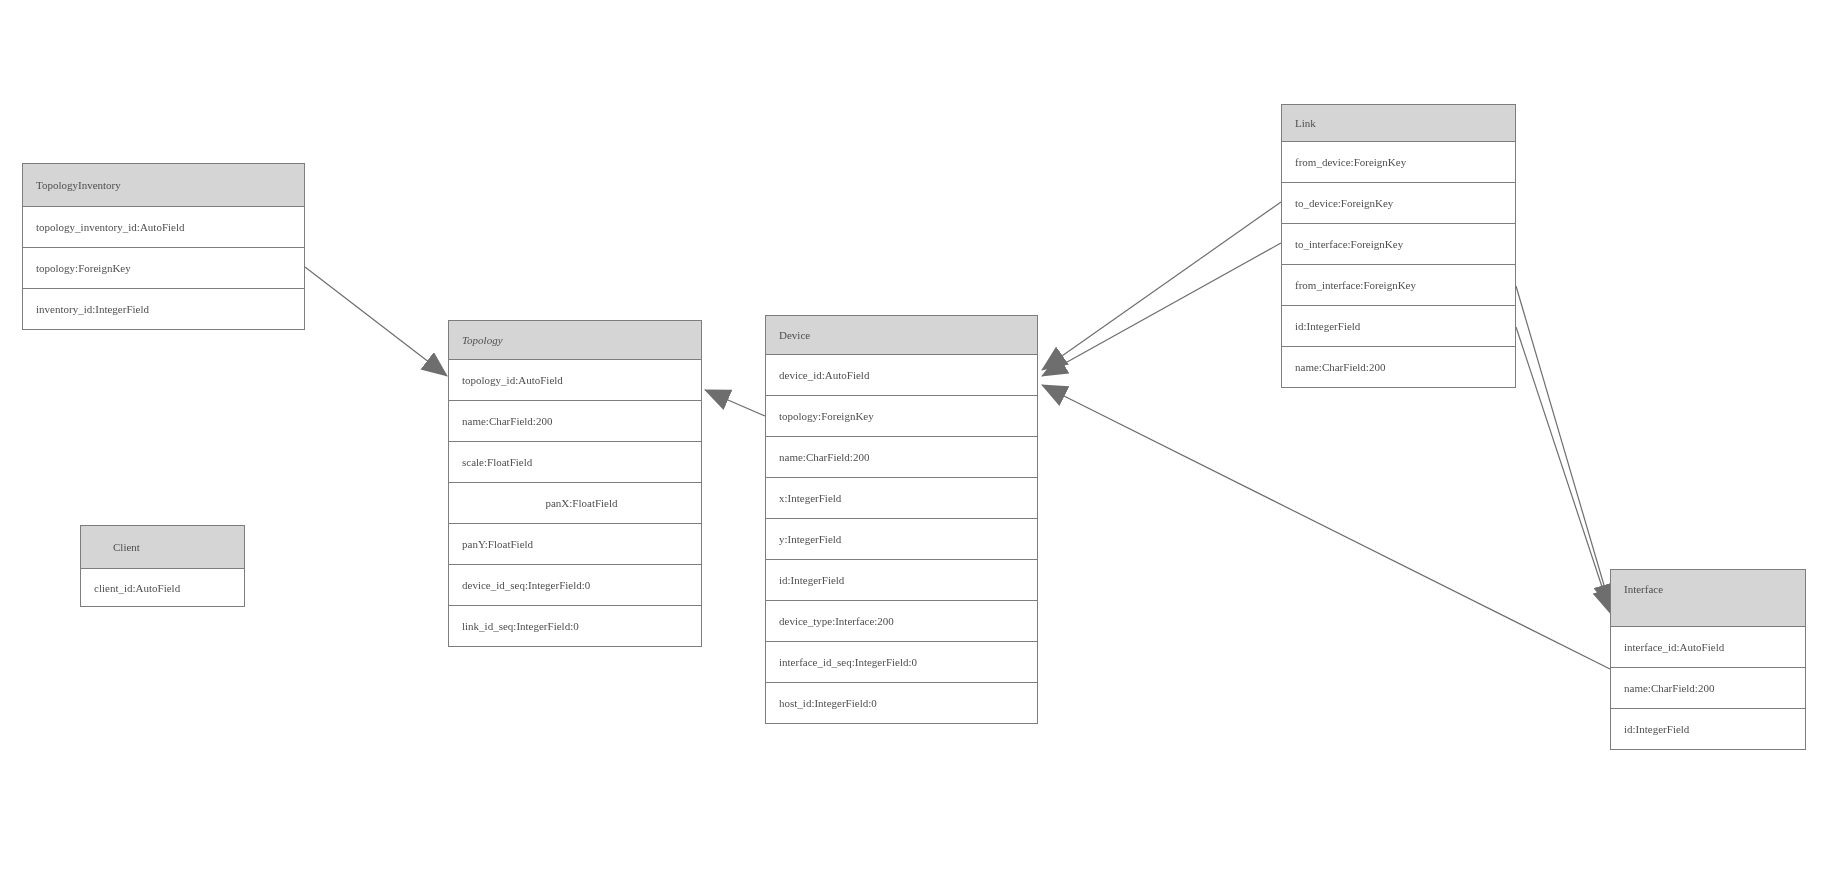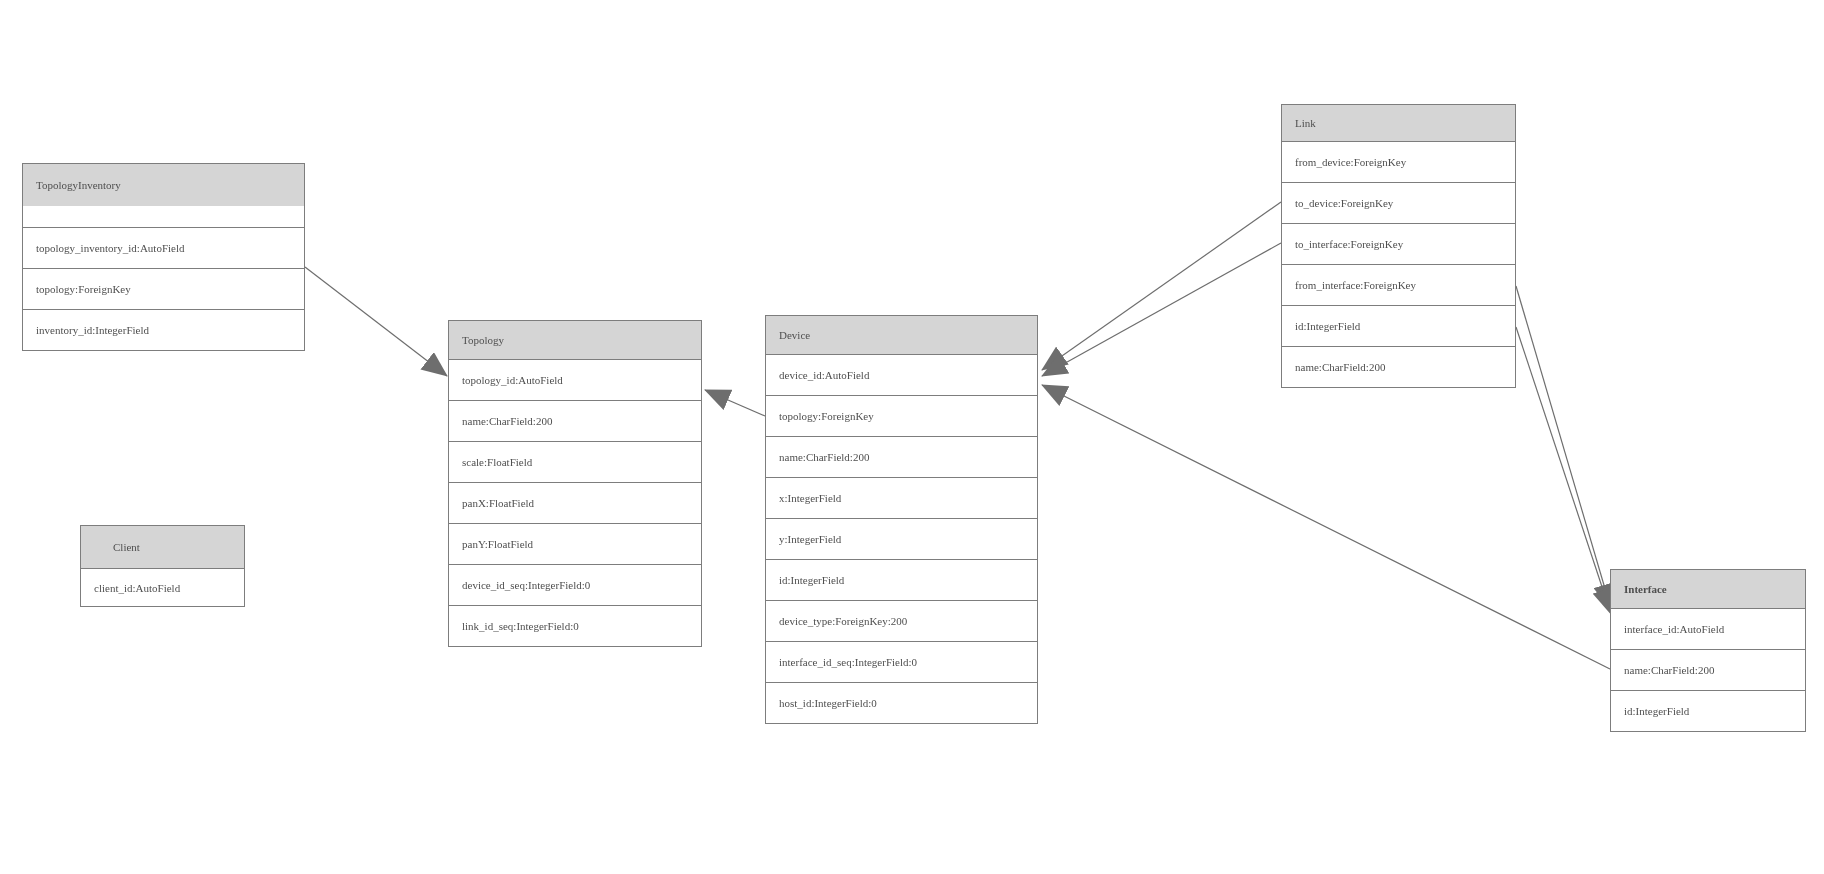--- a/index.html
+++ b/index.html
@@ -60,59 +60,59 @@
         <line x1="1281" y1="202" x2="1042" y2="370" stroke="#6e6e6e" stroke-width="1.2" marker-end="url(#arrowhead)"></line>
         <line x1="1281" y1="243" x2="1042" y2="376" stroke="#6e6e6e" stroke-width="1.2" marker-end="url(#arrowhead)"></line>
         <line x1="1610" y1="669" x2="1042" y2="385" stroke="#6e6e6e" stroke-width="1.2" marker-end="url(#arrowhead)"></line>
         <line x1="1516" y1="286" x2="1611" y2="609" stroke="#6e6e6e" stroke-width="1.2" marker-end="url(#arrowhead)"></line>
         <line x1="1516" y1="327" x2="1611" y2="614" stroke="#6e6e6e" stroke-width="1.2" marker-end="url(#arrowhead)"></line>
       </g>
   </svg>
   <div id="tables-layer">
       <div class="entity" style="left: 22px; top: 163px; width: 283px;">
         <div class="entity-header" style="height: 42px; line-height: 42px;">TopologyInventory</div>
-        <div class="entity-row" style="height: 41px; line-height: 41px; margin-top: 21px;">topology_inventory_id:AutoField</div>
+        <div class="entity-row" style="height: 41px; line-height: 41px;">topology_inventory_id:AutoField</div>
         <div class="entity-row" style="height: 41px; line-height: 41px;">topology:ForeignKey</div>
         <div class="entity-row" style="height: 41px; line-height: 41px;">inventory_id:IntegerField</div>
       </div>
       <div class="entity" style="left: 448px; top: 320px; width: 254px;">
-        <div class="entity-header" style="height: 38px; line-height: 38px;">Topology</div>
+        <div class="entity-header" style="height: 38px; line-height: 38px; font-style: italic;">Topology</div>
         <div class="entity-row" style="height: 41px; line-height: 41px;">topology_id:AutoField</div>
         <div class="entity-row" style="height: 41px; line-height: 41px;">name:CharField:200</div>
         <div class="entity-row" style="height: 41px; line-height: 41px;">scale:FloatField</div>
-        <div class="entity-row" style="height: 41px; line-height: 41px;">panX:FloatField</div>
+        <div class="entity-row" style="height: 41px; line-height: 41px; text-align: center;">panX:FloatField</div>
         <div class="entity-row" style="height: 41px; line-height: 41px;">panY:FloatField</div>
         <div class="entity-row" style="height: 41px; line-height: 41px;">device_id_seq:IntegerField:0</div>
         <div class="entity-row" style="height: 41px; line-height: 41px;">link_id_seq:IntegerField:0</div>
       </div>
       <div class="entity" style="left: 80px; top: 525px; width: 165px;">
         <div class="entity-header" style="height: 42px; line-height: 42px; padding-left: 32px;">Client</div>
         <div class="entity-row" style="height: 38px; line-height: 38px;">client_id:AutoField</div>
       </div>
       <div class="entity" style="left: 765px; top: 315px; width: 273px;">
         <div class="entity-header" style="height: 38px; line-height: 38px;">Device</div>
         <div class="entity-row" style="height: 41px; line-height: 41px;">device_id:AutoField</div>
         <div class="entity-row" style="height: 41px; line-height: 41px;">topology:ForeignKey</div>
         <div class="entity-row" style="height: 41px; line-height: 41px;">name:CharField:200</div>
         <div class="entity-row" style="height: 41px; line-height: 41px;">x:IntegerField</div>
         <div class="entity-row" style="height: 41px; line-height: 41px;">y:IntegerField</div>
         <div class="entity-row" style="height: 41px; line-height: 41px;">id:IntegerField</div>
-        <div class="entity-row" style="height: 41px; line-height: 41px;">device_type:ForeignKey:200</div>
+        <div class="entity-row" style="height: 41px; line-height: 41px;">device_type:Interface:200</div>
         <div class="entity-row" style="height: 41px; line-height: 41px;">interface_id_seq:IntegerField:0</div>
         <div class="entity-row" style="height: 41px; line-height: 41px;">host_id:IntegerField:0</div>
       </div>
       <div class="entity" style="left: 1281px; top: 104px; width: 235px;">
         <div class="entity-header" style="height: 36px; line-height: 36px;">Link</div>
         <div class="entity-row" style="height: 41px; line-height: 41px;">from_device:ForeignKey</div>
         <div class="entity-row" style="height: 41px; line-height: 41px;">to_device:ForeignKey</div>
         <div class="entity-row" style="height: 41px; line-height: 41px;">to_interface:ForeignKey</div>
         <div class="entity-row" style="height: 41px; line-height: 41px;">from_interface:ForeignKey</div>
         <div class="entity-row" style="height: 41px; line-height: 41px;">id:IntegerField</div>
         <div class="entity-row" style="height: 41px; line-height: 41px;">name:CharField:200</div>
       </div>
       <div class="entity" style="left: 1610px; top: 569px; width: 196px;">
-        <div class="entity-header" style="height: 38px; line-height: 38px; font-weight: bold;">Interface</div>
+        <div class="entity-header" style="height: 56px; line-height: 38px;">Interface</div>
         <div class="entity-row" style="height: 41px; line-height: 41px;">interface_id:AutoField</div>
         <div class="entity-row" style="height: 41px; line-height: 41px;">name:CharField:200</div>
         <div class="entity-row" style="height: 41px; line-height: 41px;">id:IntegerField</div>
       </div>
     </div>
 </div>
 
 </body></html>

